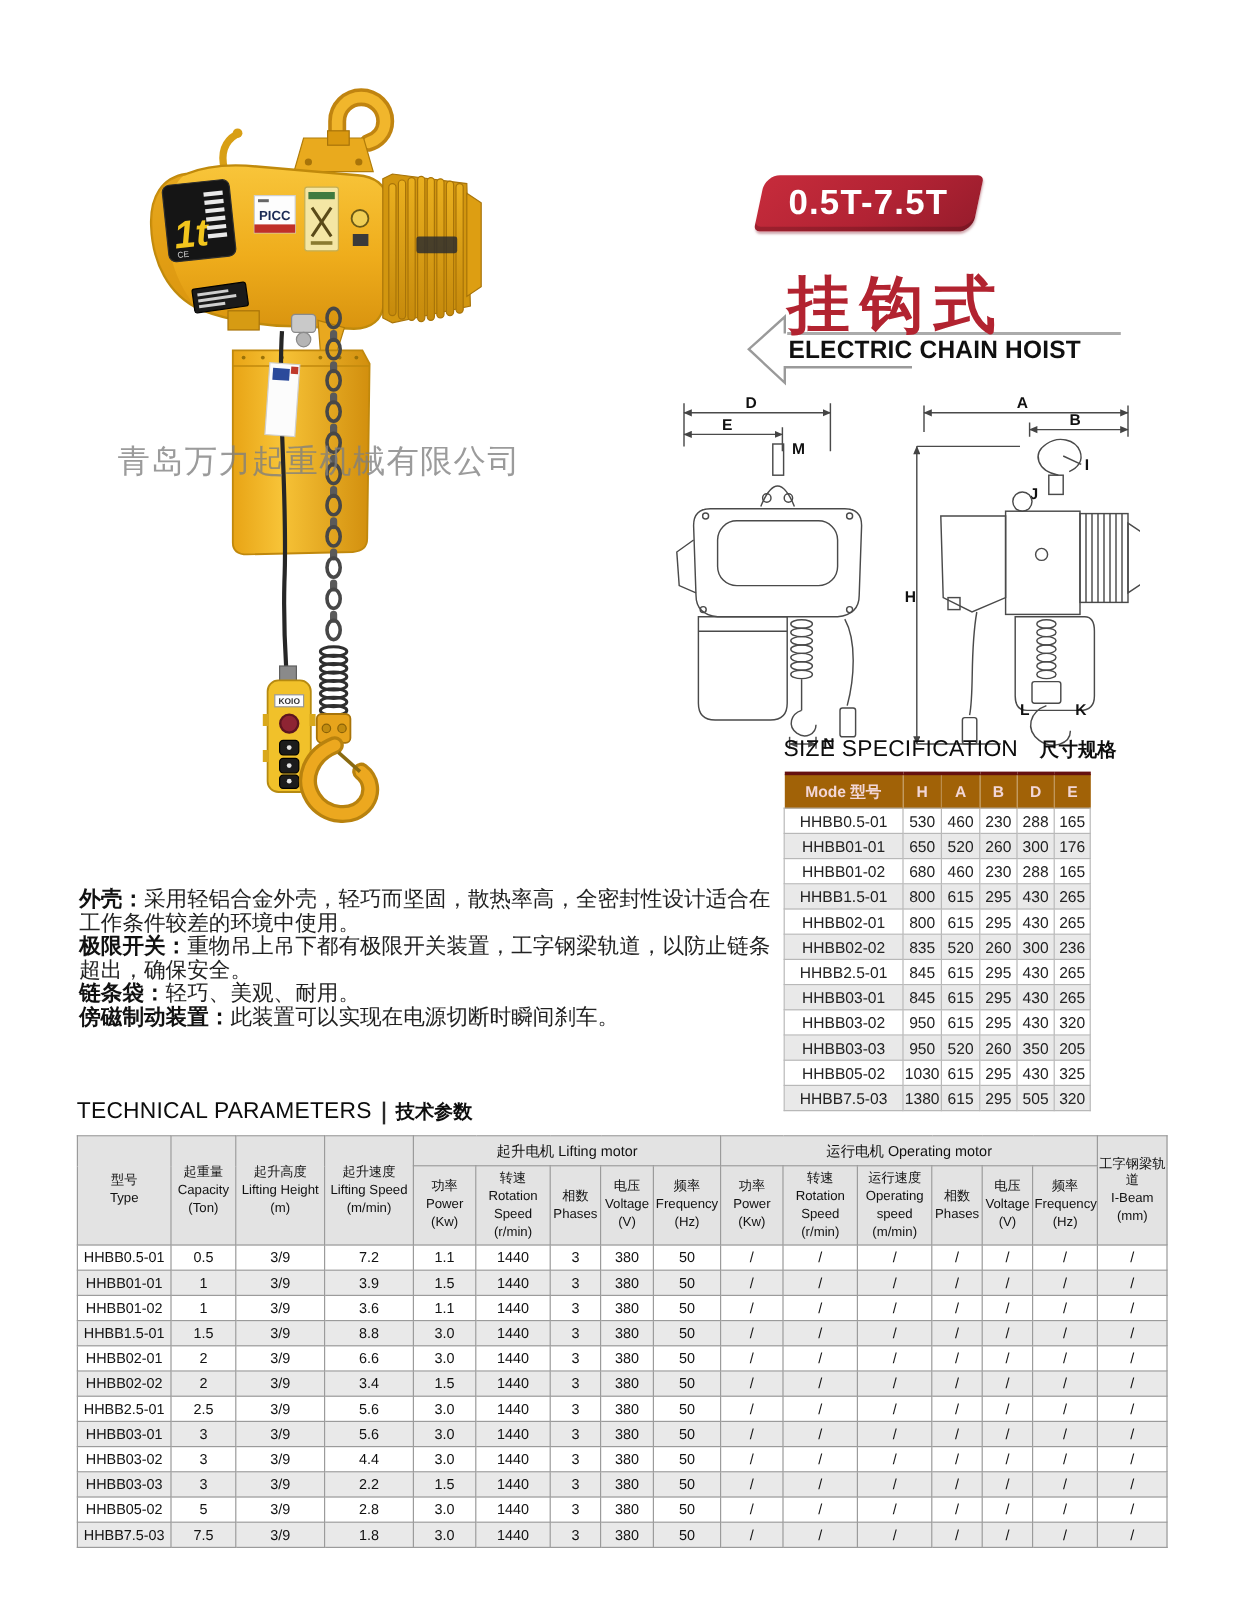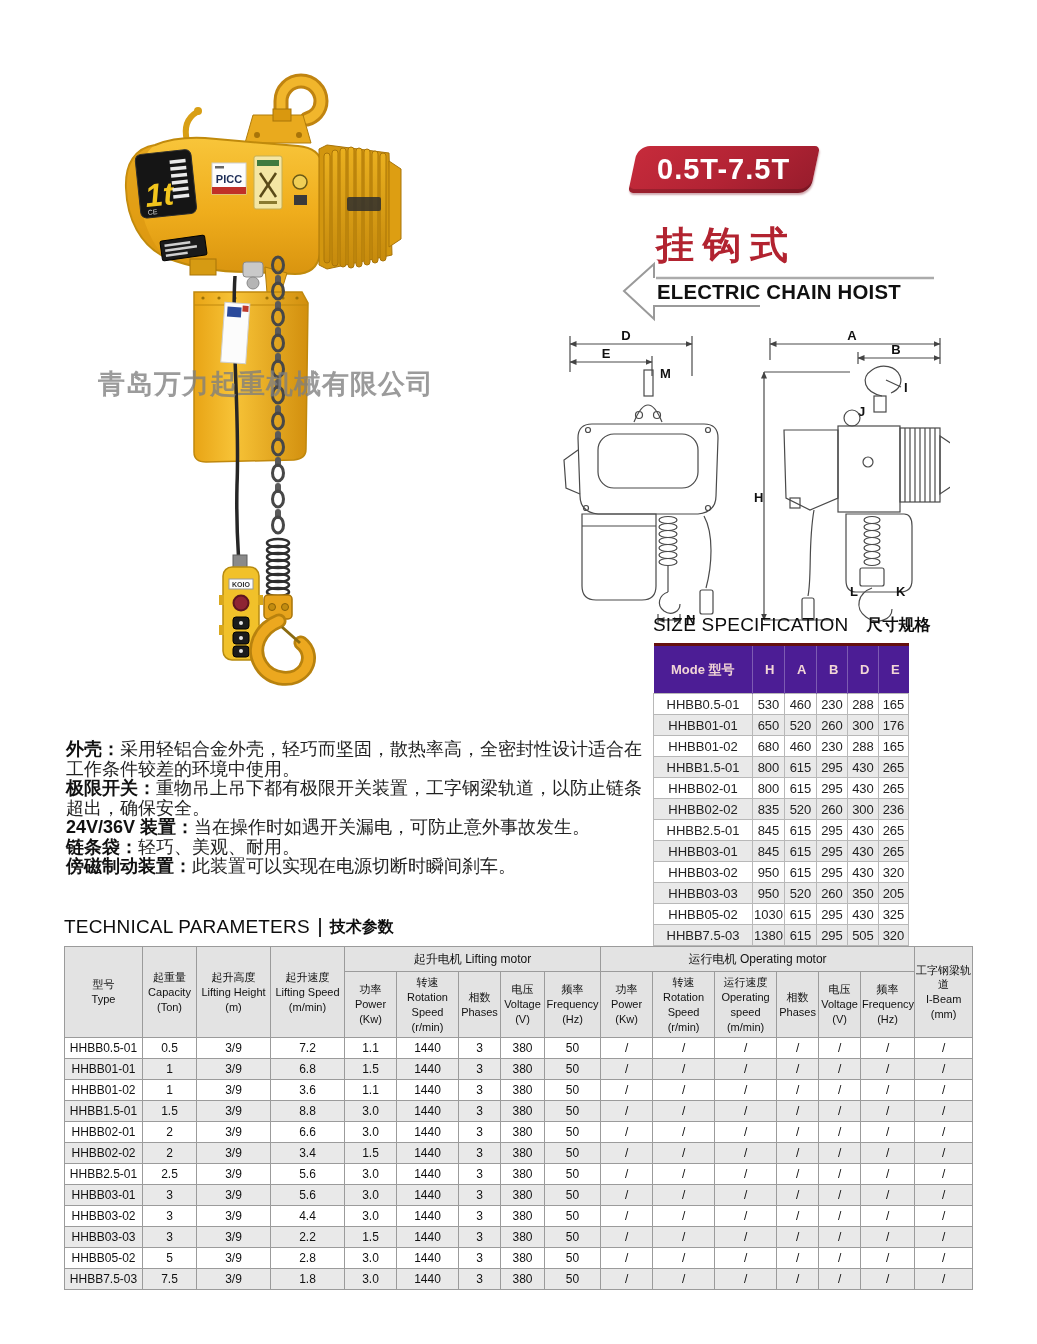--- a/index.html
+++ b/index.html
@@ -1,46 +1,46 @@
 <!DOCTYPE html>
 <html><head>
 <meta charset="utf-8">
 <style>
   html,body{margin:0;padding:0;background:#ffffff;}
   body{width:1037px;height:1344px;position:relative;font-family:"Liberation Sans",sans-serif;color:#222;overflow:hidden;}
   .abs{position:absolute;}
 
   
-  .watermark{left:98px;top:366px;font-size:27px;letter-spacing:1px;color:#7f7f7f;opacity:.78;white-space:nowrap;z-index:5;font-weight:bold;}
+  .watermark{left:98px;top:366px;font-size:27px;letter-spacing:1px;color:#7f7f7f;opacity:.78;white-space:nowrap;z-index:5;}
 
   
   .badge{left:633px;top:146px;width:182px;height:47px;transform:skewX(-12deg);
     background:linear-gradient(135deg,#c62b3b 0%,#b22334 55%,#971c2c 100%);
     border-radius:12px 5px 12px 5px;box-shadow:inset 0 -4px 0 rgba(0,0,0,.18), 1px 2px 2px rgba(120,10,25,.35);
     display:flex;align-items:center;justify-content:center;z-index:3;}
   .badge span{transform:skewX(12deg);color:#fff;font-weight:900;font-size:29px;letter-spacing:1px;}
 
-  .heading-cn{left:656px;top:220px;font-size:38px;font-weight:900;color:#b22330;letter-spacing:9px;z-index:3;}
+  .heading-cn{left:656px;top:220px;font-size:52px;font-weight:900;color:#b22330;letter-spacing:9px;z-index:3;}
   .heading-en{left:657px;top:280px;font-size:21px;font-weight:900;color:#101010;letter-spacing:.2px;z-index:4;transform:scaleX(.97);transform-origin:left top;}
   .arrow-svg{left:620px;top:256px;z-index:2;}
 
   .photo-svg{left:95px;top:45px;z-index:1;}
   .diagram-svg{left:558px;top:330px;z-index:1;}
 
   
   .section-title{display:flex;align-items:center;gap:9px;color:#0d0d0d;}
   .section-title .en{font-size:19px;font-weight:400;letter-spacing:.2px;white-space:nowrap;}
   .section-title .bar{width:2px;height:19px;background:#2a2a2a;}
   .section-title .cn{font-size:16px;font-weight:700;white-space:nowrap;}
 
   
   .size-block{left:653px;top:614px;width:256px;z-index:2;}
   table.size{border-collapse:collapse;width:255px;margin-top:7px;table-layout:fixed;}
-  table.size th{background:#4c1d95;color:#f2d6d6;font-weight:700;font-size:13px;height:23px;
-    border-top:3px solid #65100f;border-left:1px solid rgba(255,255,255,.28);padding:12px;}
+  table.size th{background:#a16207;color:#f2d6d6;font-weight:700;font-size:13px;height:23px;
+    border-top:3px solid #65100f;border-left:1px solid rgba(255,255,255,.28);padding:2px;}
   table.size th:first-child{border-left:none;}
   table.size td{border:1px solid #b8b8b8;text-align:center;font-size:13px;color:#222;height:20px;padding:0;background:#fff;}
   table.size tbody tr:nth-child(even) td{background:#e9e9e9;}
 
   
   .features{left:66px;top:740px;width:580px;z-index:2;}
   .feature-line{font-size:18px;line-height:19.5px;color:#222;}
   .flabel{font-weight:900;color:#111;}
 
   
@@ -471,21 +471,20 @@
           <td>505</td>
           <td>320</td>
         </tr>
       </tbody>
   </table>
 </div>
 
 <div class="abs features" id="features">
     <div class="feature-line"><span class="flabel">外壳：</span><span>采用轻铝合金外壳，轻巧而坚固，散热率高，全密封性设计适合在工作条件较差的环境中使用。</span></div>
     <div class="feature-line"><span class="flabel">极限开关：</span><span>重物吊上吊下都有极限开关装置，工字钢梁轨道，以防止链条超出，确保安全。</span></div>
-    <div class="feature-line"><span class="flabel">24V/36V 装置：</span><span>当在操作时如遇开关漏电，可防止意外事故发生。</span></div>
     <div class="feature-line"><span class="flabel">链条袋：</span><span>轻巧、美观、耐用。</span></div>
     <div class="feature-line"><span class="flabel">傍磁制动装置：</span><span>此装置可以实现在电源切断时瞬间刹车。</span></div>
   </div>
 
 <div class="abs tech-block">
   <div class="section-title">
     <span class="en">TECHNICAL PARAMETERS</span>
     <span class="bar"></span>
     <span class="cn">技术参数</span>
   </div>
@@ -580,21 +579,21 @@
           <td>/</td>
           <td>/</td>
           <td>/</td>
           <td>/</td>
           <td>/</td>
         </tr>
         <tr>
           <td>HHBB01-01</td>
           <td>1</td>
           <td>3/9</td>
-          <td>6.8</td>
+          <td>3.9</td>
           <td>1.5</td>
           <td>1440</td>
           <td>3</td>
           <td>380</td>
           <td>50</td>
           <td>/</td>
           <td>/</td>
           <td>/</td>
           <td>/</td>
           <td>/</td>

